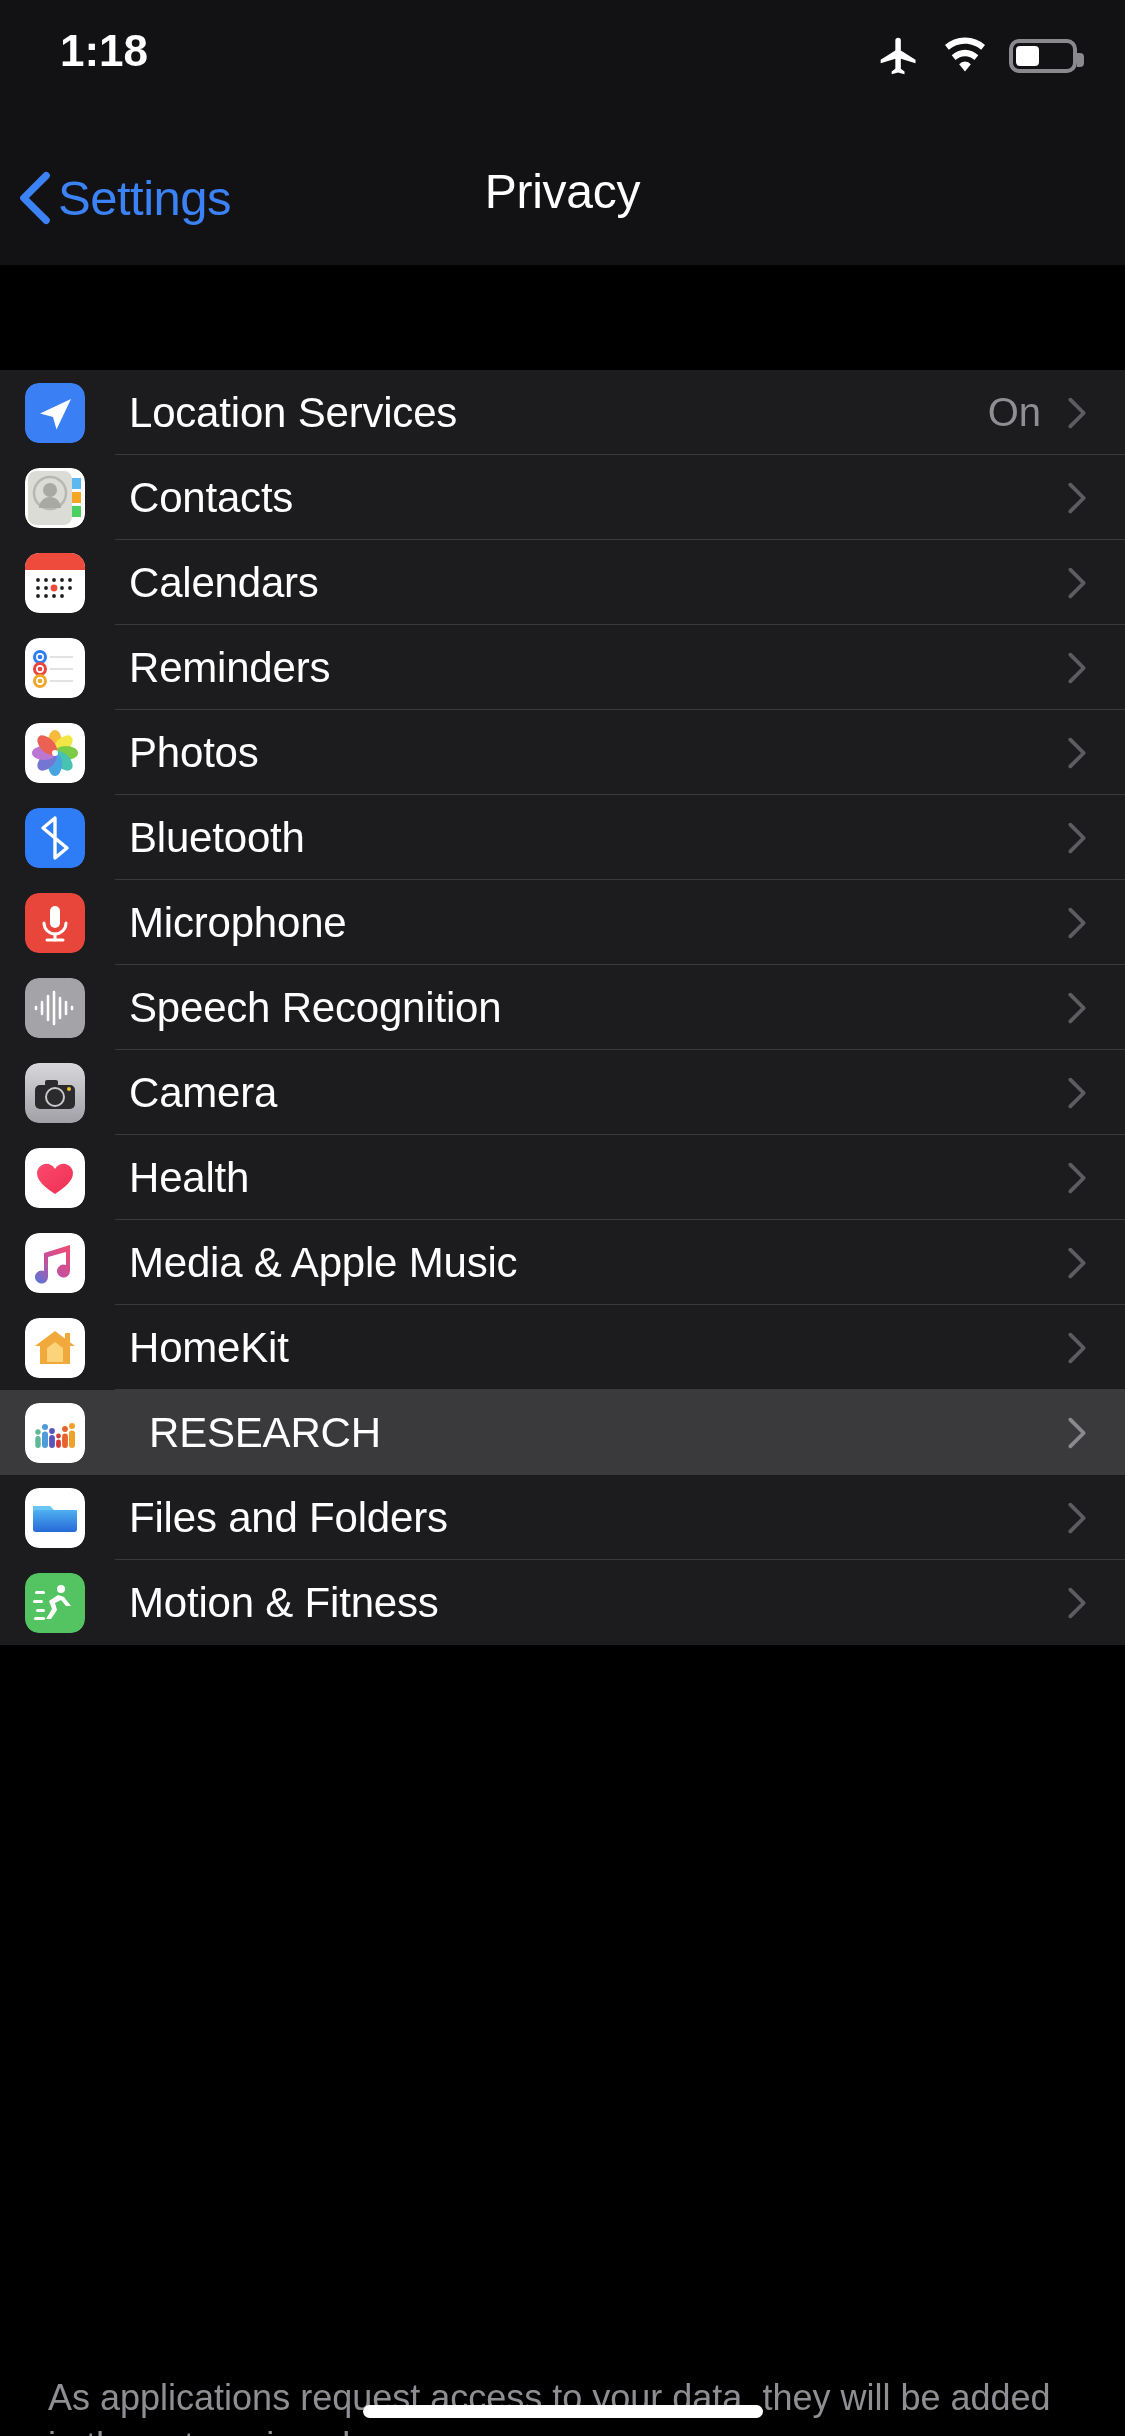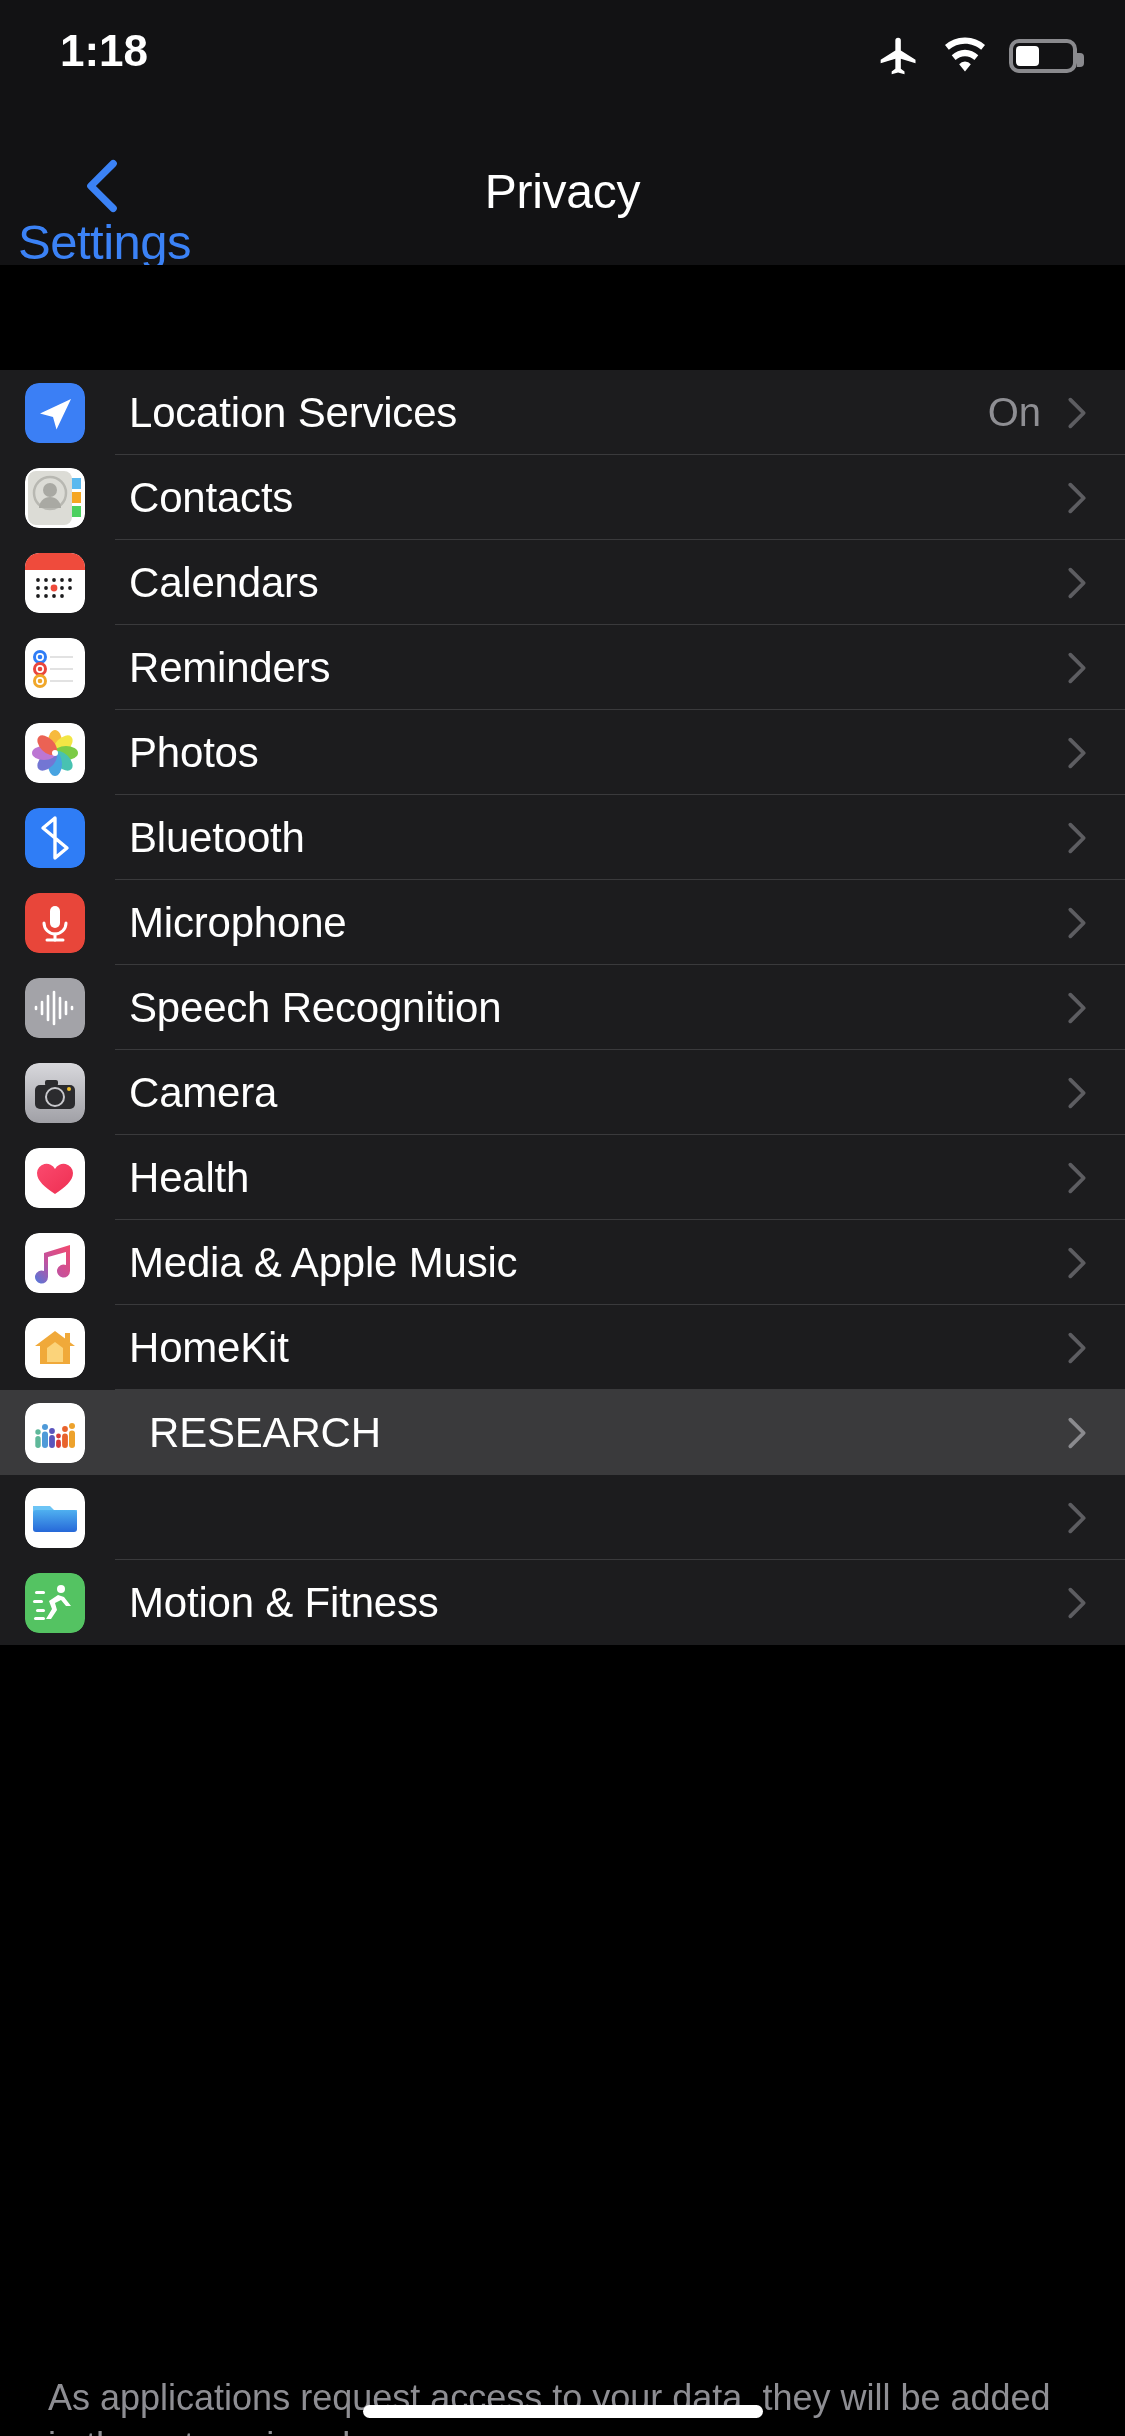--- a/index.html
+++ b/index.html
@@ -53,21 +53,20 @@
   .navbar {
     position:absolute; top:132px; left:0;
     width:1125px; height:133px;
     background:#121214;
   }
   .nav-back {
     position:absolute; left:18px; top:26px;
     display:flex; align-items:center;
     height:80px;
     cursor:pointer;
-    flex-direction:column;
   }
   .nav-back svg { width:34px; height:56px; display:block; margin-right:6px; }
   .nav-back-label {
     font-size:49px; color:#3b82f6; letter-spacing:-0.5px;
   }
   .nav-title {
     position:absolute; left:0; top:32px;
     width:1125px; text-align:center;
     font-size:48px; font-weight:normal; color:#ffffff;
     letter-spacing:-0.3px;
@@ -521,20 +520,21 @@
           <defs>
               <linearGradient id="fgrad" x1="0" y1="0" x2="0" y2="1">
             <stop offset="0" stop-color="#4fb0f0"></stop>
                 <stop offset="1" stop-color="#2668d8"></stop>
           </linearGradient>
             </defs>
           <path d="M8 18h17l4 4h23v4H8z" fill="#6cc4f5"></path>
           <rect x="8" y="22" width="44" height="22" rx="3" fill="url(#fgrad)"></rect>
         </svg>
       </span>
+      <span class="row-label">Files and Folders</span>
       <span class="row-right">
         <span class="row-value"></span>
         <span>
           <svg class="chev" viewBox="0 0 12 20" fill="none" stroke="#5d5d61" stroke-width="2.3" stroke-linecap="round" stroke-linejoin="round">
               <polyline points="2,2 10,10 2,18"></polyline>
             </svg>
         </span>
       </span>
       <span class="sep"></span>
     </div>

